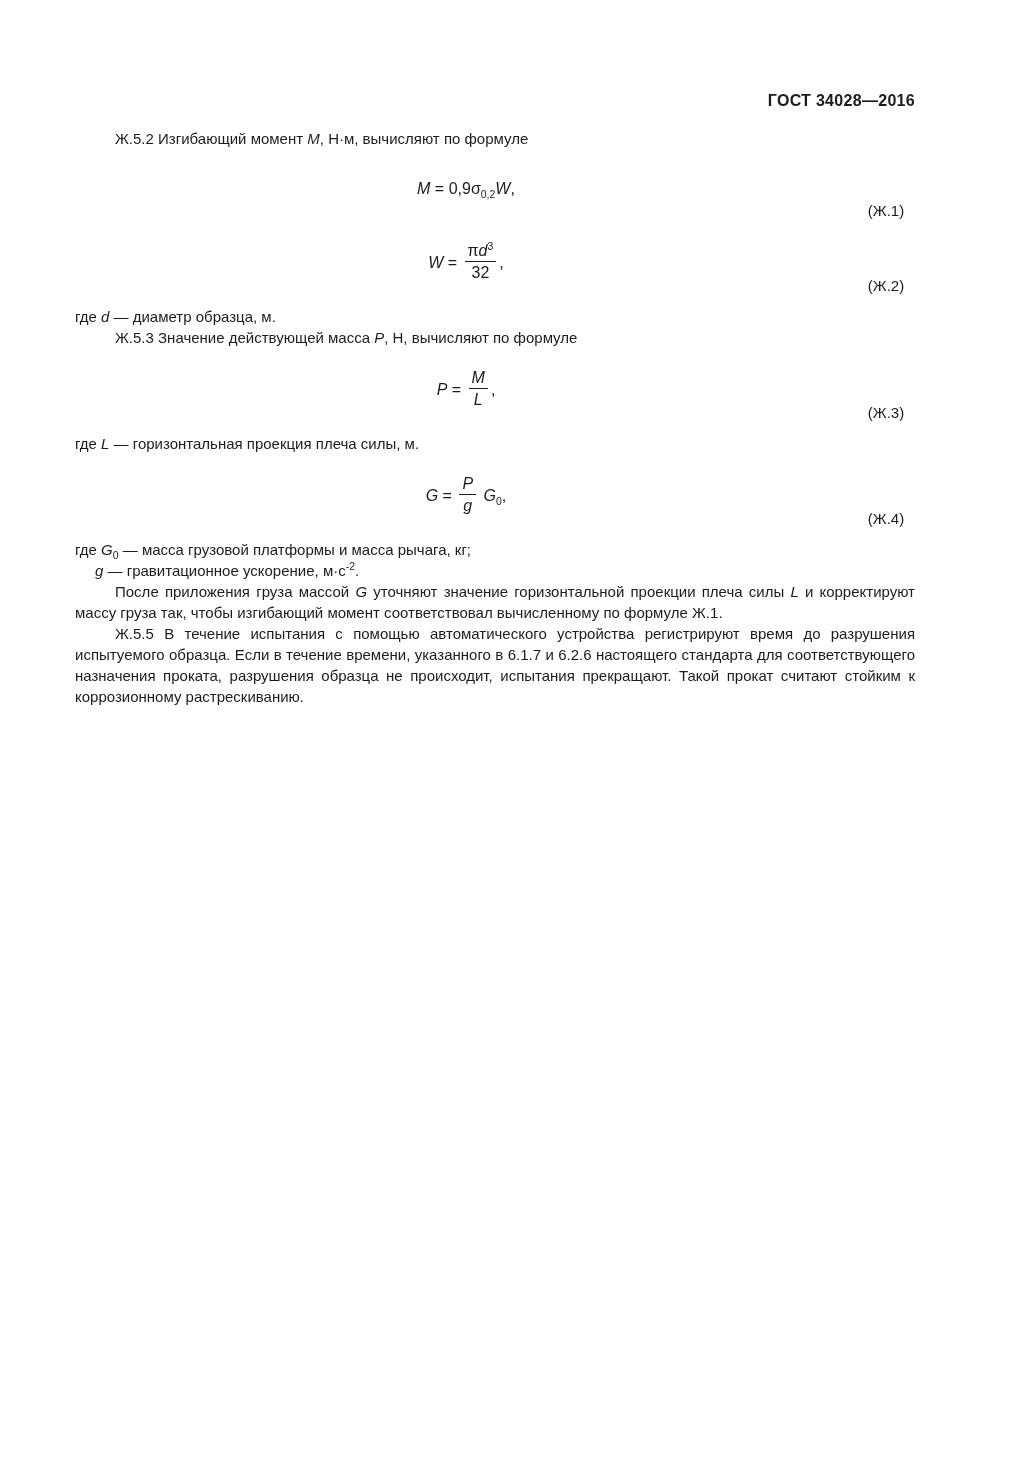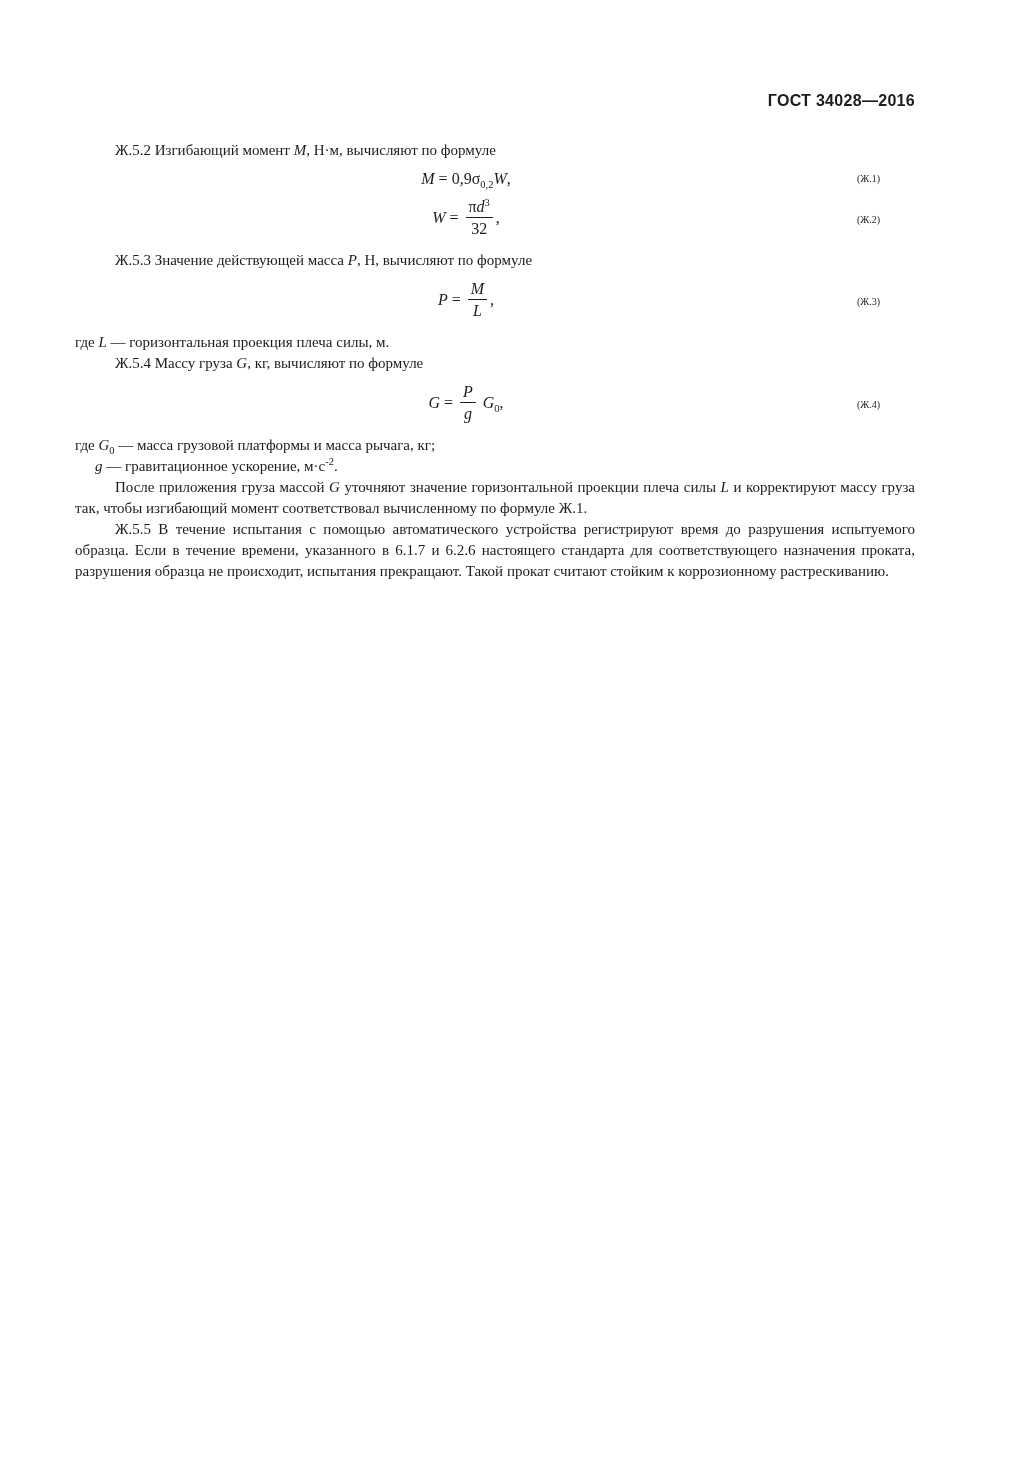--- a/index.html
+++ b/index.html
@@ -17,27 +17,26 @@
     top: 92px;
     left: 75px;
     width: 840px;
     text-align: right;
     font-weight: bold;
     font-size: 16px;
     letter-spacing: 0.3px;
   }
   .content {
     position: absolute;
-    top: 140px;
+    top: 128px;
     left: 75px;
     width: 840px;
     font-size: 15px;
     line-height: 21px;
     text-align: justify;
-    font-family: Liberation Serif, serif;
   }
   .para { margin: 0; }
   .para.indent { text-indent: 40px; }
   .para.hang { text-indent: 20px; }
   .it { font-style: italic; }
   sub, sup { font-size: 10.5px; line-height: 0; }
   .formula-row {
     display: flex;
     align-items: center;
     margin: 7px 0;
@@ -45,23 +44,24 @@
   }
   .formula-row.tall { margin: 10px 0; }
   .formula {
     flex: 1;
     text-align: center;
     font-size: 16px;
     white-space: nowrap;
   }
   .eqnum {
     width: 58px;
-    text-align: left;
-    font-size: 10px;
+    text-align: center;
+    font-size: 15px;
     flex: none;
+    margin-top: 44px;
   }
   .frac {
     display: inline-block;
     vertical-align: middle;
     text-align: center;
     margin: 0 3px;
     position: relative;
     top: -2px;
   }
   .frac .num {
@@ -99,31 +99,31 @@
       <span class="formula"><span class="it">M</span><span> = 0,9</span><span>σ</span><sub>0,2</sub><span class="it">W</span><span>,</span></span>
       <span class="eqnum">(Ж.1)</span>
     </div>
 
 
     <div class="formula-row tall">
       <span class="formula"><span class="it">W</span><span> = </span><span class="frac"><span class="num"><span>π</span><span class="it">d</span><sup>3</sup></span><span class="den"><span>32</span></span></span><span>,</span></span>
       <span class="eqnum">(Ж.2)</span>
     </div>
 
+    <p class="para"><span>где </span><span class="it">d</span><span> — диаметр образца, м.</span></p>
 
     <p class="para indent"><span>Ж.5.3  Значение действующей масса </span><span class="it">P</span><span>, Н, вычисляют по формуле</span></p>
 
     <div class="formula-row tall">
       <span class="formula"><span class="it">P</span><span> = </span><span class="frac"><span class="num"><span class="it">M</span></span><span class="den"><span class="it">L</span></span></span><span>,</span></span>
       <span class="eqnum">(Ж.3)</span>
     </div>
 
     <p class="para"><span>где </span><span class="it">L</span><span> — горизонтальная проекция плеча силы, м.</span></p>
 
-    <p class="para indent"><span>Ж.5.4  Массу груза </span><span class="it">G</span><span>, кг, вычисляют по формуле</span></p>
 
     <div class="formula-row tall">
       <span class="formula"><span class="it">G</span><span> = </span><span class="frac"><span class="num"><span class="it">P</span></span><span class="den"><span class="it">g</span></span></span><span> </span><span class="it">G</span><sub>0</sub><span>,</span></span>
       <span class="eqnum">(Ж.4)</span>
     </div>
 
     <p class="para"><span>где </span><span class="it">G</span><sub>0</sub><span> — масса грузовой платформы и масса рычага, кг;</span></p>
 
     <p class="para hang"><span class="it">g</span><span> — гравитационное ускорение, м·с</span><sup>-2</sup><span>.</span></p>
 

